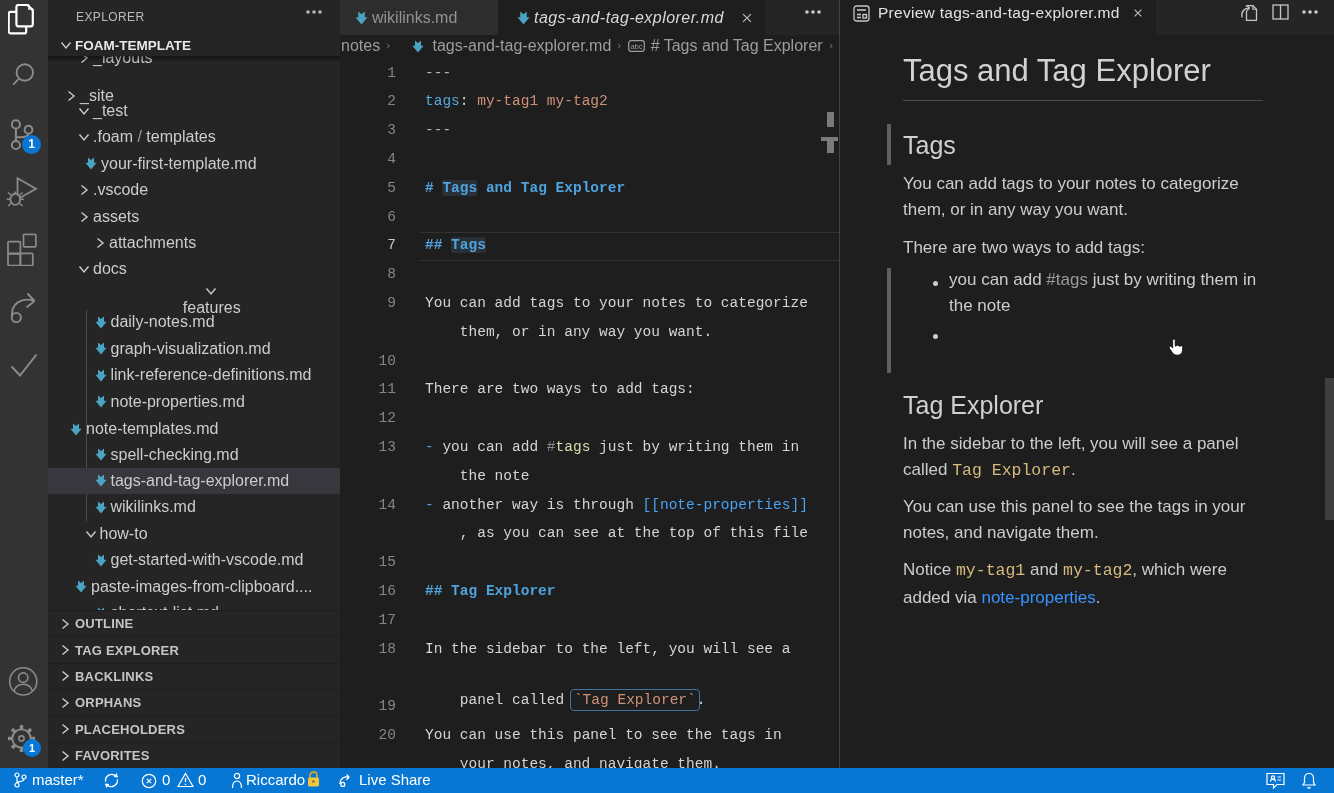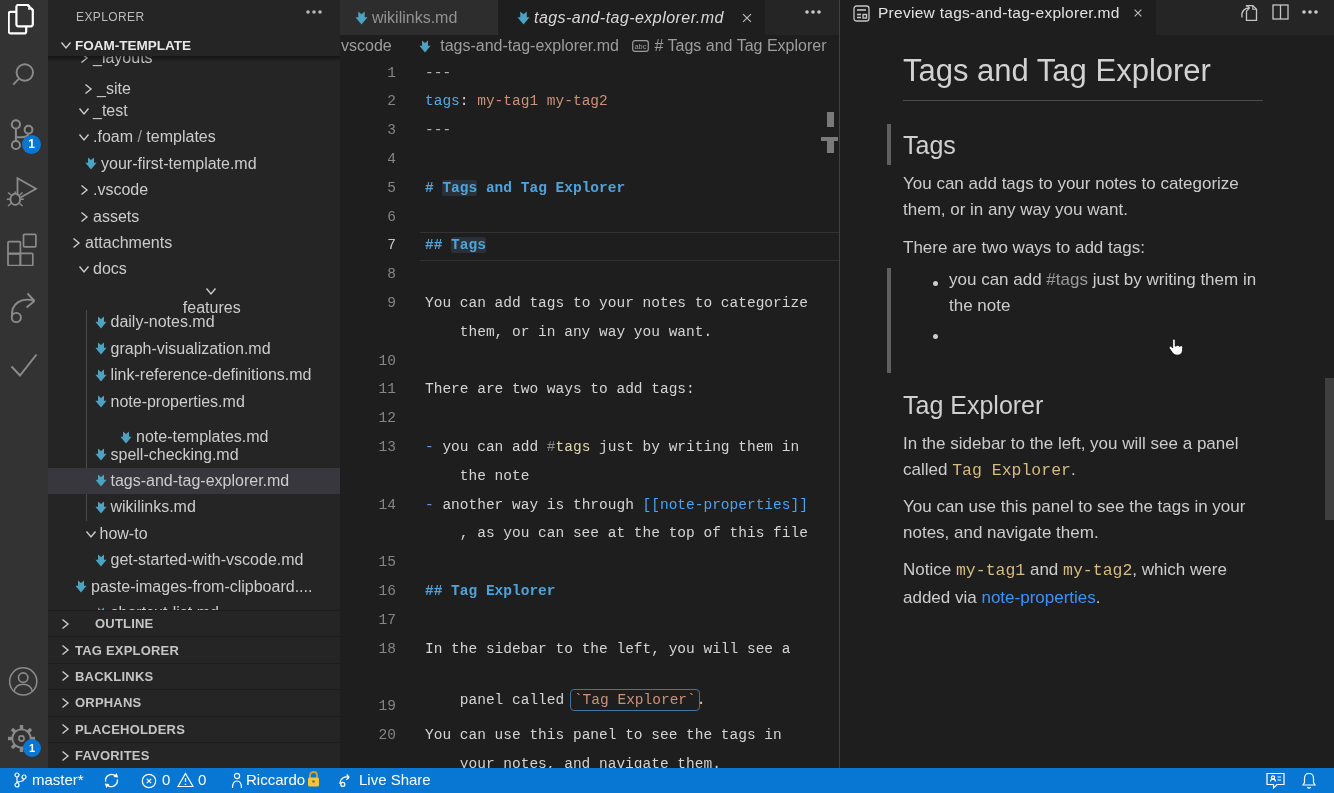--- a/index.html
+++ b/index.html
@@ -130,21 +130,21 @@
   </div>
   <div id="tree" class="abs" style="left:0; top:56px; width:292px; height:554px; overflow:hidden;">
     <div class="abs" style="left:0; top:0; width:292px; height:6px; background:linear-gradient(rgba(0,0,0,0.45), rgba(0,0,0,0)); z-index:5;"></div>
     <div class="abs" style="left:37.5px; top:254px; width:1px; height:211px; background:#4b4b4b;"></div>
     <div class="row" style="top:-11px; padding-left:28px;">
         <svg class="chev" viewBox="0 0 16 16" fill="none" stroke="#cccccc" stroke-width="1.4">
           <path d="M5.5 3.5 L11 8 L5.5 12.5"></path>
         </svg>
         <span style="margin-left:1px;">_layouts</span>
       </div>
-    <div class="row" style="top:20px; padding-left:32px;">
+    <div class="row" style="top:27px; padding-left:15px;">
         <svg class="chev" viewBox="0 0 16 16" fill="none" stroke="#cccccc" stroke-width="1.4">
           <path d="M5.5 3.5 L11 8 L5.5 12.5"></path>
         </svg>
         <span style="margin-left:1px;">_site</span>
       </div>
     <div class="row" style="top:41.8px; padding-left:28px;">
         <svg class="chev" viewBox="0 0 16 16" fill="none" stroke="#cccccc" stroke-width="1.4">
           <path d="M3.5 5.5 L8 11 L12.5 5.5"></path>
         </svg>
         <span style="margin-left:1px;">_test</span>
@@ -166,21 +166,21 @@
           <path d="M5.5 3.5 L11 8 L5.5 12.5"></path>
         </svg>
         <span style="margin-left:1px;">.vscode</span>
       </div>
     <div class="row" style="top:147.6px; padding-left:28px;">
         <svg class="chev" viewBox="0 0 16 16" fill="none" stroke="#cccccc" stroke-width="1.4">
           <path d="M5.5 3.5 L11 8 L5.5 12.5"></path>
         </svg>
         <span style="margin-left:1px;">assets</span>
       </div>
-    <div class="row" style="top:174px; padding-left:20px;">
+    <div class="row" style="top:174px; padding-left:44px;">
         <svg class="chev" viewBox="0 0 16 16" fill="none" stroke="#cccccc" stroke-width="1.4">
           <path d="M5.5 3.5 L11 8 L5.5 12.5"></path>
         </svg>
         <span style="margin-left:1px;">attachments</span>
       </div>
     <div class="row" style="top:200.4px; padding-left:28px;">
         <svg class="chev" viewBox="0 0 16 16" fill="none" stroke="#cccccc" stroke-width="1.4">
           <path d="M3.5 5.5 L8 11 L12.5 5.5"></path>
         </svg>
         <span style="margin-left:1px;">docs</span>
@@ -208,21 +208,21 @@
           <polygon points="3,0.5 6,3 9,0.5 9,5.7 11.6,5.7 6,12.6 0.4,5.7 3,5.7" fill="#4ba3c3"></polygon>
         </svg>
         <span>link-reference-definitions.md</span>
       </div>
     <div class="row" style="top:332.6px; padding-left:46.5px;">
         <svg class="mdi" viewBox="0 0 12 13">
           <polygon points="3,0.5 6,3 9,0.5 9,5.7 11.6,5.7 6,12.6 0.4,5.7 3,5.7" fill="#4ba3c3"></polygon>
         </svg>
         <span>note-properties.md</span>
       </div>
-    <div class="row" style="top:368px; padding-left:72px;">
+    <div class="row" style="top:360px; padding-left:22px;">
         <svg class="mdi" viewBox="0 0 12 13">
           <polygon points="3,0.5 6,3 9,0.5 9,5.7 11.6,5.7 6,12.6 0.4,5.7 3,5.7" fill="#4ba3c3"></polygon>
         </svg>
         <span>note-templates.md</span>
       </div>
     <div class="row" style="top:385.5px; padding-left:46.5px;">
         <svg class="mdi" viewBox="0 0 12 13">
           <polygon points="3,0.5 6,3 9,0.5 9,5.7 11.6,5.7 6,12.6 0.4,5.7 3,5.7" fill="#4ba3c3"></polygon>
         </svg>
         <span>spell-checking.md</span>
@@ -257,21 +257,21 @@
         </svg>
         <span>paste-images-from-clipboard....</span>
       </div>
     <div class="row" style="top:544px; padding-left:46.5px;">
         <svg class="mdi" viewBox="0 0 12 13">
           <polygon points="3,0.5 6,3 9,0.5 9,5.7 11.6,5.7 6,12.6 0.4,5.7 3,5.7" fill="#4ba3c3"></polygon>
         </svg>
         <span>shortcut-list.md</span>
       </div>
   </div>
-  <div class="sect" style="top:610px;gap:20px;">
+  <div class="sect" style="top:610px;">
       <svg class="chev" viewBox="0 0 16 16" fill="none" stroke="#cccccc" stroke-width="1.4">
         <path d="M5.5 3.5 L11 8 L5.5 12.5"></path>
       </svg>
       <span>OUTLINE</span>
     </div>
   <div class="sect" style="top:636.4px;">
       <svg class="chev" viewBox="0 0 16 16" fill="none" stroke="#cccccc" stroke-width="1.4">
         <path d="M5.5 3.5 L11 8 L5.5 12.5"></path>
       </svg>
       <span>TAG EXPLORER</span>
@@ -319,21 +319,21 @@
           <path d="M3.5 3.5 L12.5 12.5 M12.5 3.5 L3.5 12.5"></path>
         </svg>
     </div>
     <svg class="abs" style="left:464px; top:8px;" width="18" height="8" viewBox="0 0 18 8">
         <circle cx="3" cy="4" r="1.8" fill="#cccccc"></circle>
         <circle cx="9" cy="4" r="1.8" fill="#cccccc"></circle>
         <circle cx="15" cy="4" r="1.8" fill="#cccccc"></circle>
       </svg>
   </div>
   <div id="breadcrumb">
-    <span style="margin-left:1px;">vscode</span>
+    <span style="margin-left:1px;">notes</span>
     <svg class="bsep" width="8" height="12" viewBox="0 0 8 12" fill="none" stroke="#9d9d9d" stroke-width="1.3">
         <path d="M2 2 L6 6 L2 10"></path>
       </svg>
     <svg style="width:12px; height:13px; flex:none; margin-left:15px;" viewBox="0 0 12 13">
         <polygon points="3,0.5 6,3 9,0.5 9,5.7 11.6,5.7 6,12.6 0.4,5.7 3,5.7" fill="#4ba3c3"></polygon>
       </svg>
     <span style="margin-left:9px;">tags-and-tag-explorer.md</span>
     <svg class="bsep" width="8" height="12" viewBox="0 0 8 12" fill="none" stroke="#9d9d9d" stroke-width="1.3">
         <path d="M2 2 L6 6 L2 10"></path>
       </svg>

